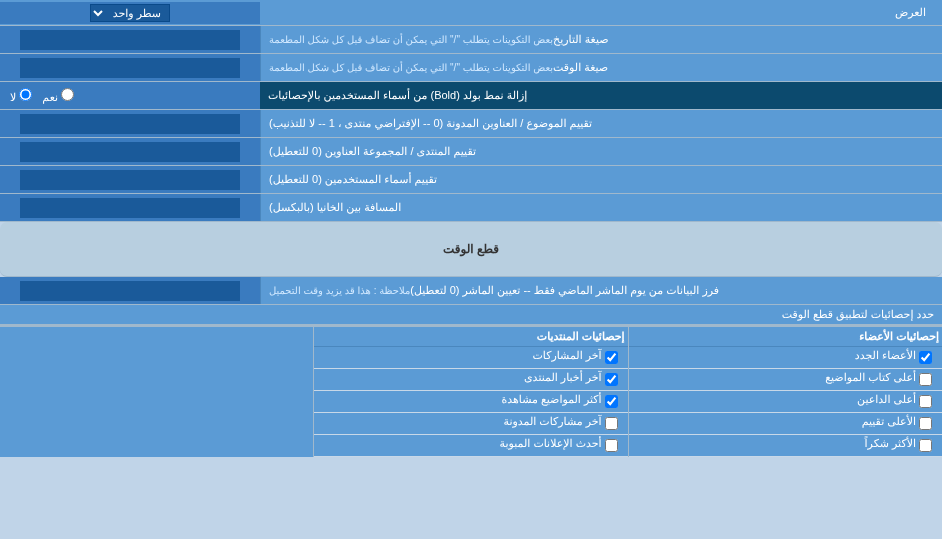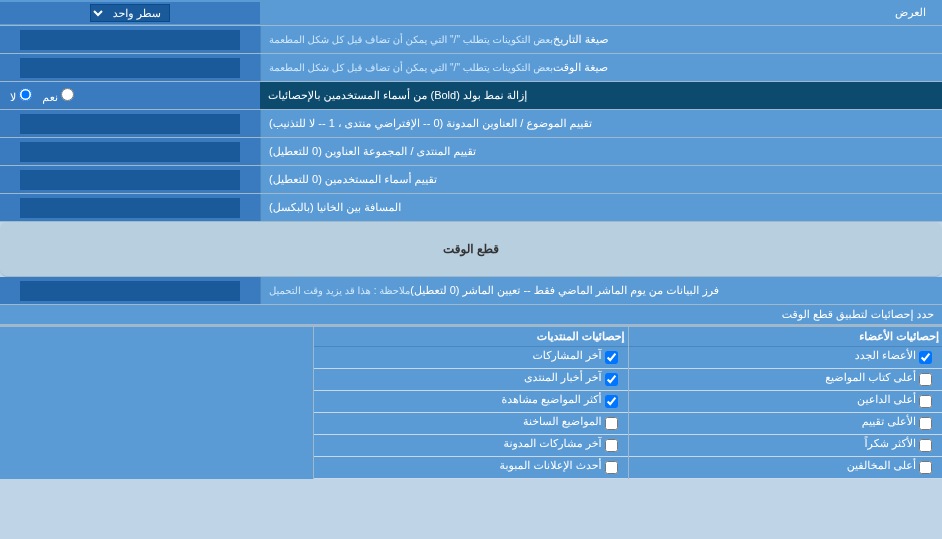--- a/index.html
+++ b/index.html
@@ -308,46 +308,38 @@
         <label>أعلى الداعين</label>
       </div>
       <div class="stats-item">
         <input type="checkbox" style="">
         <label>الأعلى تقييم</label>
       </div>
       <div class="stats-item">
         <input type="checkbox" style="">
         <label>الأكثر شكراً</label>
       </div>
-      <div class="stats-item">
-        <input type="checkbox" style="">
-        <label>أعلى المخالفين</label>
-      </div>
     </div>
 
     <div class="stats-col">
       <div class="stats-header">إحصائيات المنتديات</div>
       <div class="stats-item">
         <input type="checkbox" checked="" style="">
         <label>آخر المشاركات</label>
       </div>
       <div class="stats-item">
         <input type="checkbox" checked="" style="">
         <label>آخر أخبار المنتدى</label>
       </div>
       <div class="stats-item">
         <input type="checkbox" checked="" style="">
         <label>أكثر المواضيع مشاهدة</label>
       </div>
       <div class="stats-item">
         <input type="checkbox" style="">
-        <label>المواضيع الساخنة</label>
-      </div>
-      <div class="stats-item">
-        <input type="checkbox" style="">
         <label>آخر مشاركات المدونة</label>
       </div>
       <div class="stats-item">
         <input type="checkbox" style="">
         <label>أحدث الإعلانات المبوبة</label>
       </div>
     </div>
 
     <div class="stats-col" style="background:#5b9bd5; min-width:200px;">
     </div>

